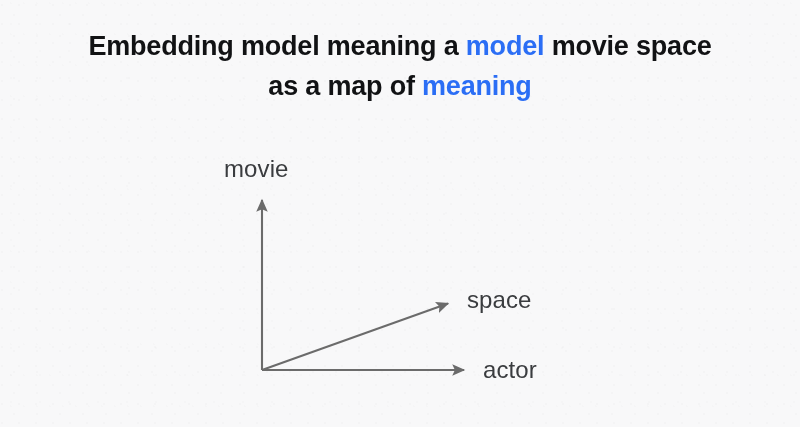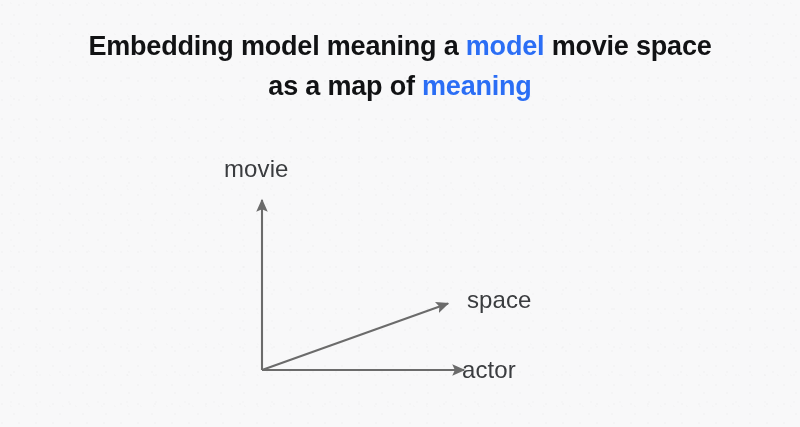--- a/index.html
+++ b/index.html
@@ -58,21 +58,21 @@
     font-size: 24px;
     font-weight: normal;
     color: #3a3c3f;
     letter-spacing: 0.1px;
     white-space: nowrap;
     line-height: 24px;
     text-align: right;
   }
   #label-movie { left: 224px; top: 157px; }
   #label-music { left: 467px; top: 288px; }
-  #label-actor { left: 462px; top: 358px; }
+  #label-actor { left: 483px; top: 358px; }
 </style>
 </head>
 <body>
 
 <div id="slide">
 
   <div id="title-block">
     <span class="title-line"><span>Embedding model meaning a </span><span class="hl">model</span><span> movie space</span></span>
     <span class="title-line"><span>as a map of </span><span class="hl">meaning</span></span>
   </div>

